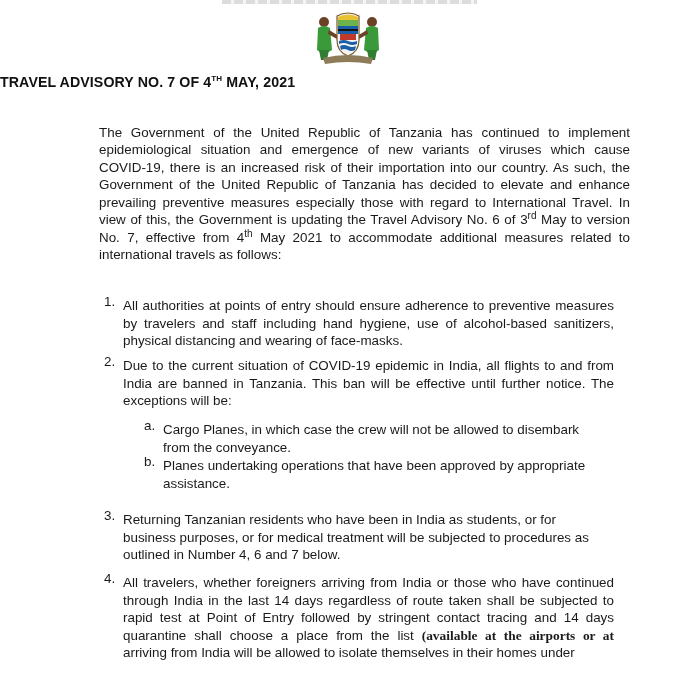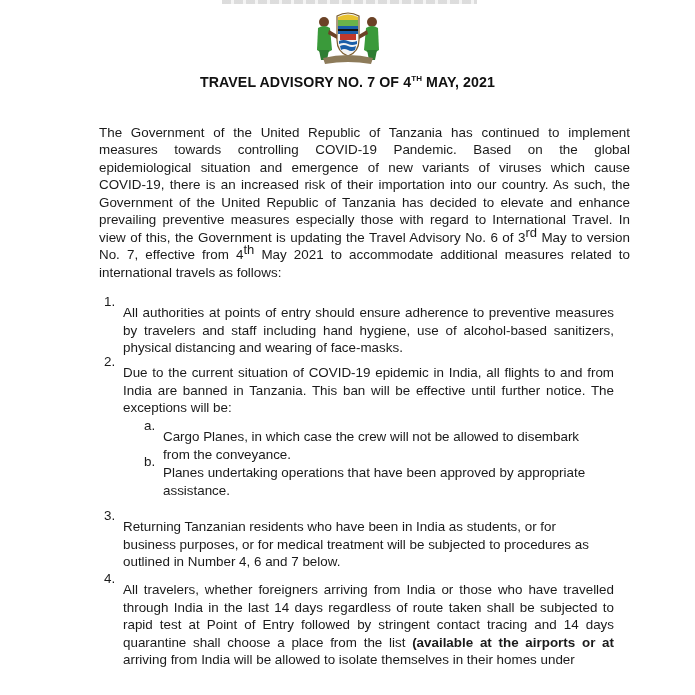--- a/index.html
+++ b/index.html
@@ -7,39 +7,39 @@
     width: 695px; height: 695px; overflow: hidden; position: relative;
     font-family: "Liberation Sans", sans-serif; color: #1a1a1a;
   }
   .topline {
     position: absolute; left: 222px; top: 0px; width: 255px; height: 4px;
     background: repeating-linear-gradient(90deg, #d4d4d4 0 9px, #f2f2f2 9px 12px);
     opacity: 0.8;
   }
   .emblem { position: absolute; left: 309px; top: 10px; width: 78px; height: 55px; }
   .heading {
-    position: absolute; left: 0; top: 74px; width: 695px; text-align: center;
+    position: absolute; left: 0; top: 74px; width: 695px; 
     font-weight: bold; font-size: 14.2px; letter-spacing: 0.1px; color: #111;
   }
   .heading sup { font-size: 8px; vertical-align: 6px; line-height: 0; }
   .para { position: absolute; font-size: 13.4px; line-height: 17.45px; }
   .para .ln { display: block; white-space: nowrap; height: 17.45px; }
   .para .ln.j { text-align: justify; text-align-last: justify; white-space: normal; }
-  .para sup { font-size: 13px; vertical-align: 5px; line-height: 0; }
+  .para sup { font-size: 10px; vertical-align: 5px; line-height: 0; }
   .intro { left: 99px; top: 124px; width: 531px; }
   .item { position: absolute; font-size: 13.4px; line-height: 17.6px; }
   .item .num { position: absolute; left: 0; top: 0; }
-  .item .body { position: absolute; top: 11px; }
+  .item .body { position: absolute; top: 4px; }
   .item .ln { display: block; white-space: nowrap; height: 17.6px; }
   .item .ln.j { text-align: justify; text-align-last: justify; white-space: normal; }
   .lvl1 { left: 104px; width: 510px; }
   .lvl1 .body { left: 19px; width: 491px; }
   .lvl2 { left: 144px; width: 470px; }
   .lvl2 .body { left: 19px; width: 451px; }
-  b.strong { font-weight: bold; }
+  b.strong { font-weight: bold; font-family: Liberation Serif, serif; }
 </style>
 </head>
 <body>
 
 <div>
 
   <div class="topline"></div>
 
   <div class="emblem">
     <svg width="78" height="55" viewBox="0 0 78 55">
@@ -64,21 +64,20 @@
       <path d="M31 36 Q35 34 39 36 Q43 38 47 36 L46 40 Q42 42 39 40 Q35 38 32 40 Z" fill="#1b5ea8"></path>
 
       <path d="M14 48 Q39 42 64 48 L62 54 Q39 50 16 54 Z" fill="#8d7b5a"></path>
     </svg>
   </div>
 
   <div class="heading"><span>TRAVEL ADVISORY NO. 7 OF 4</span><sup>TH</sup><span> MAY, 2021</span></div>
 
   <div class="para intro" id="intro">
       <span class="ln j">The Government of the United Republic of Tanzania has continued to implement</span>
-      <span class="ln j">measures towards controlling COVID-19 Pandemic. Based on the global</span>
       <span class="ln j">epidemiological situation and emergence of new variants of viruses which cause</span>
       <span class="ln j">COVID-19, there is an increased risk of their importation into our country. As such, the</span>
       <span class="ln j">Government of the United Republic of Tanzania has decided to elevate and enhance</span>
       <span class="ln j">prevailing preventive measures especially those with regard to International Travel. In</span>
       <span class="ln j">view of this, the Government is updating the Travel Advisory No. 6 of 3<sup>rd</sup> May to version</span>
       <span class="ln j">No. 7, effective from 4<sup>th</sup> May 2021 to accommodate additional measures related to</span>
       <span class="ln">international travels as follows:</span>
     </div>
 
   <div id="items">
@@ -116,21 +115,21 @@
         <span class="num">3.</span>
         <div class="body">
           <span class="ln">Returning Tanzanian residents who have been in India as students, or for</span>
           <span class="ln">business purposes, or for medical treatment will be subjected to procedures as</span>
           <span class="ln">outlined in Number 4, 6 and 7 below.</span>
         </div>
       </div>
       <div class="item lvl1" style="top: 570px;">
         <span class="num">4.</span>
         <div class="body">
-          <span class="ln j">All travelers, whether foreigners arriving from India or those who have travelled</span>
+          <span class="ln j">All travelers, whether foreigners arriving from India or those who have continued</span>
           <span class="ln j">through India in the last 14 days regardless of route taken shall be subjected to</span>
           <span class="ln j">rapid test at Point of Entry followed by stringent contact tracing and 14 days</span>
           <span class="ln j">quarantine shall choose a place from the list <b class="strong">(available at the airports or at</b></span>
           <span class="ln">arriving from India will be allowed to isolate themselves in their homes under</span>
         </div>
       </div>
     </div>
 </div>
 
 </body></html>

